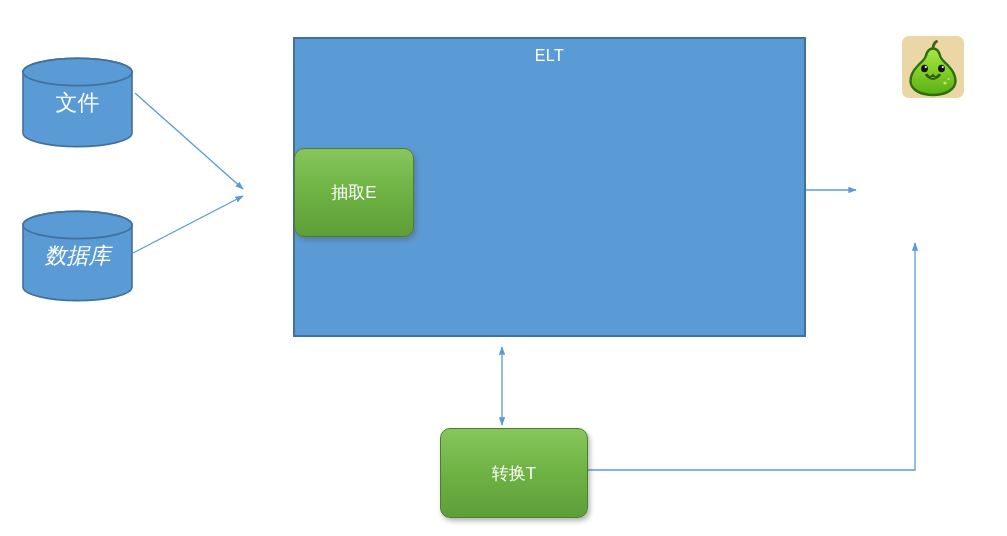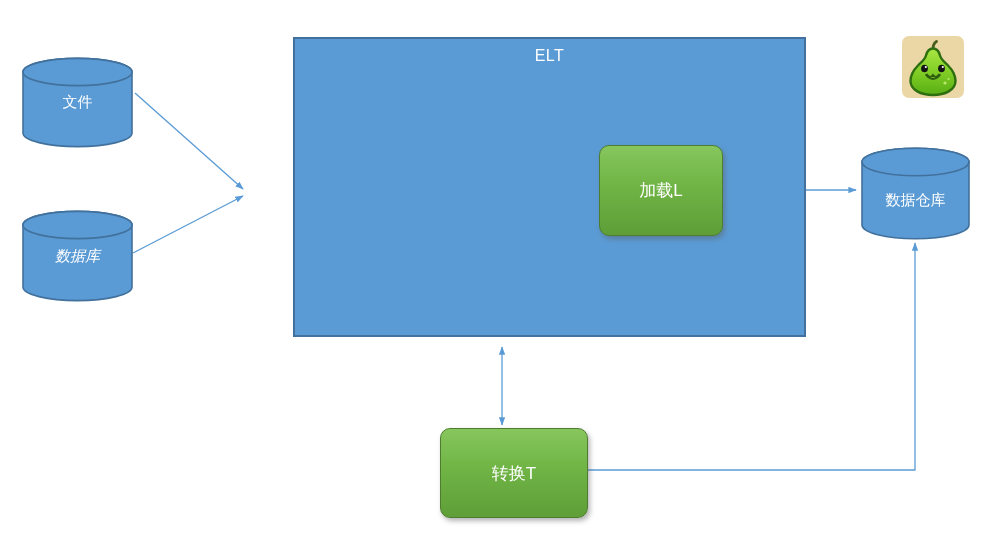--- a/index.html
+++ b/index.html
@@ -65,21 +65,21 @@
   }
   .cyl svg { position: absolute; left: 0; top: 0; }
   .cyl .label {
     position: absolute;
     left: 0; top: 0;
     width: 100%; height: 100%;
     display: flex;
     align-items: center;
     justify-content: center;
     color: #ffffff;
-    font-size: 15px;
+    font-size: 22px;
   }
   .cyl-file     { left: 22px;  top: 57px;  width: 111px; height: 91px; }
   .cyl-database { left: 22px;  top: 210px; width: 111px; height: 92px; font-style: italic; }
   .cyl-warehouse{ left: 861px; top: 147px; width: 109px; height: 93px; }
   .cyl-warehouse .label { padding-top: 14px; }
 
   
   .logo {
     position: absolute;
     left: 902px; top: 36px;
@@ -117,32 +117,25 @@
   </div>
 
   <div class="cyl cyl-database">
     <svg width="111" height="92" viewBox="0 0 111 92">
       <path d="M 1 15 A 54.5 13.6 0 0 1 110 15 L 110 77 A 54.5 13.6 0 0 1 1 77 Z" fill="#5B9BD5" stroke="#41719C" stroke-width="1.6"></path>
       <ellipse cx="55.5" cy="15" rx="54.5" ry="13.6" fill="#5B9BD5" stroke="#41719C" stroke-width="1.6"></ellipse>
     </svg>
     <span class="label">数据库</span>
   </div>
 
-
-  <div class="proc proc-load">
-    <span class="label">加载L</span>
+  <div class="proc proc-extract">
+    <span class="label">抽取E</span>
   </div>
 
-  <div class="cyl cyl-warehouse">
-    <svg width="109" height="93" viewBox="0 0 109 93">
-      <path d="M 1 15 A 53.5 13.8 0 0 1 108 15 L 108 78 A 53.5 13.8 0 0 1 1 78 Z" fill="#5B9BD5" stroke="#41719C" stroke-width="1.6"></path>
-      <ellipse cx="54.5" cy="15" rx="53.5" ry="13.8" fill="#5B9BD5" stroke="#41719C" stroke-width="1.6"></ellipse>
-    </svg>
-    <span class="label">数据仓库</span>
-  </div>
+
 
   <div class="proc proc-transform">
     <span class="label">转换T</span>
   </div>
 
   <div class="logo">
     <svg width="62" height="62" viewBox="0 0 62 62">
       <defs>
         <linearGradient id="pearG" x1="0" y1="0" x2="0" y2="1">
           <stop offset="0" stop-color="#a9e643"></stop>

